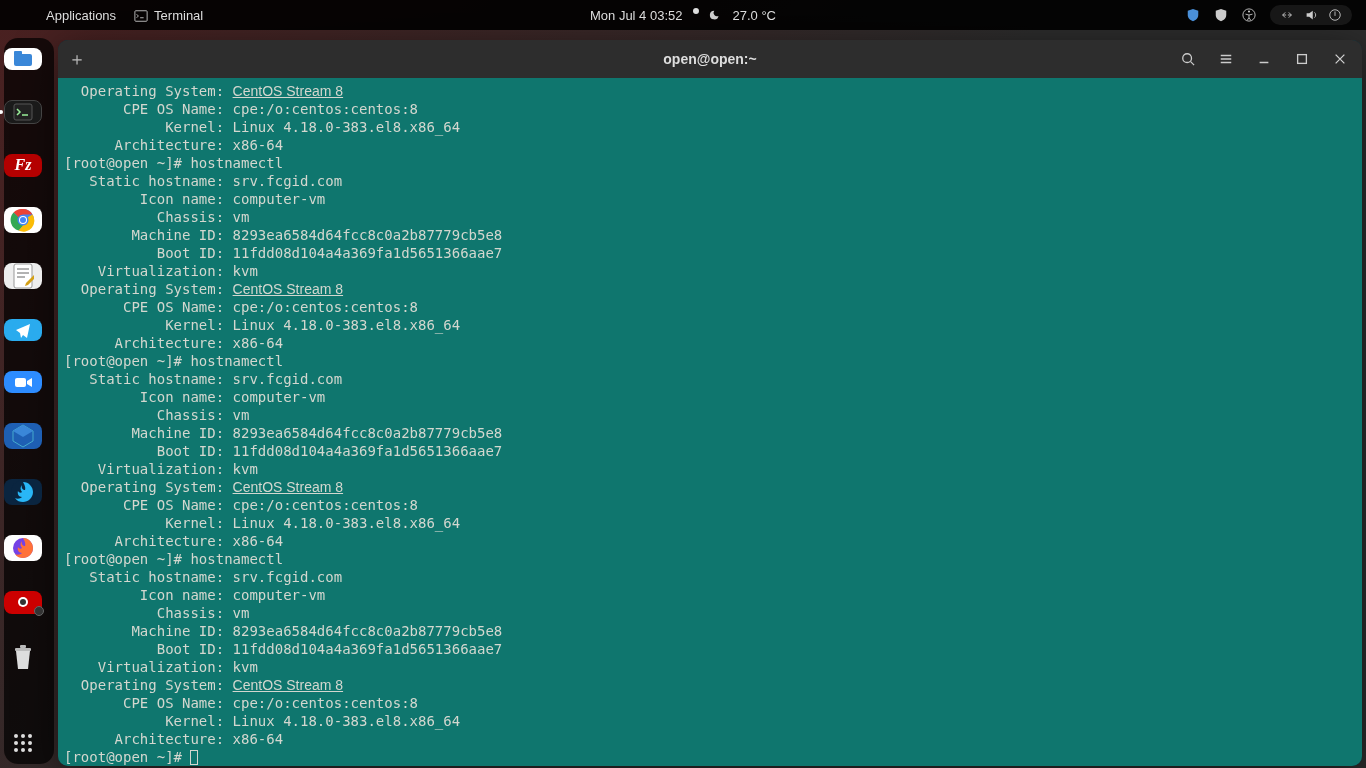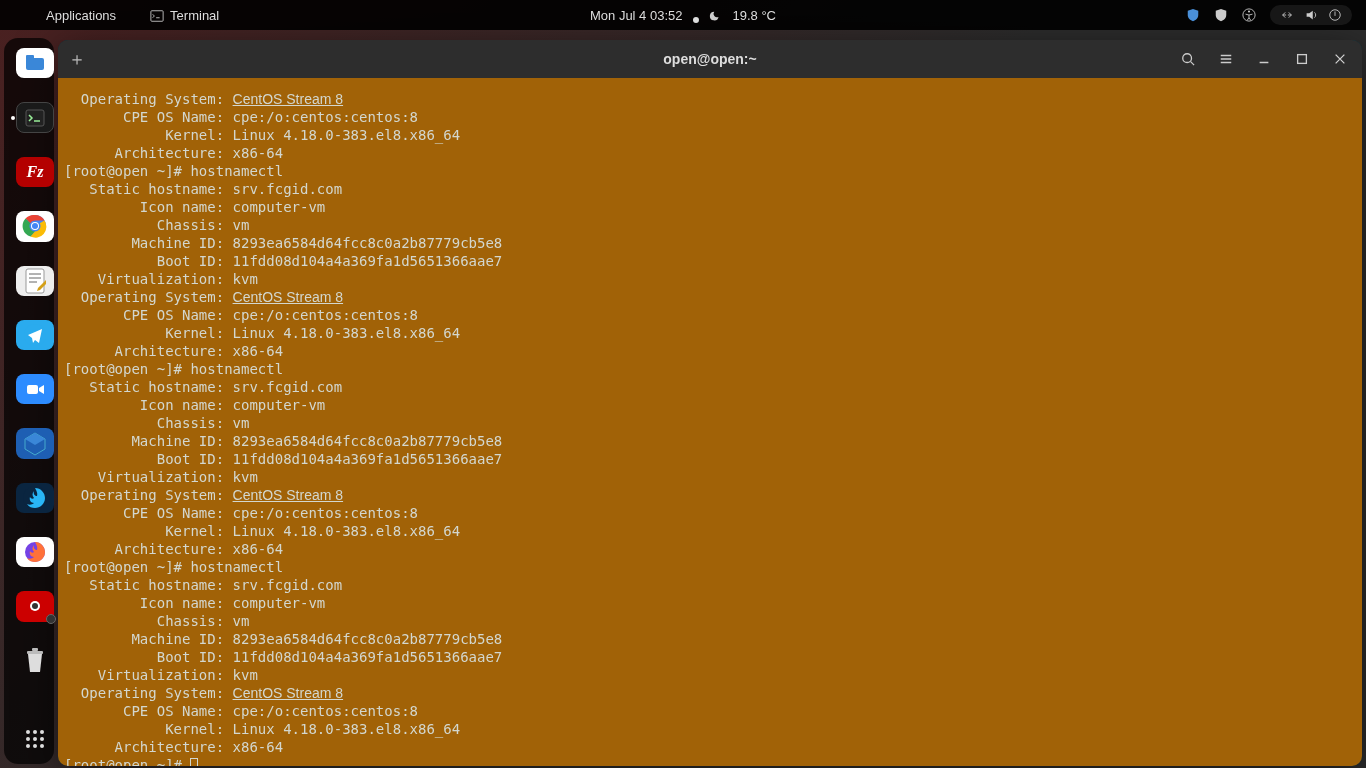--- a/index.html
+++ b/index.html
@@ -1,46 +1,46 @@
 <!DOCTYPE html>
 <html><head>
 <meta charset="utf-8">
 <style>
 *{margin:0;padding:0;box-sizing:border-box;font-family:sans-serif}
 html,body{width:1366px;height:768px;overflow:hidden;background:#2c2c2c}
 body{background:linear-gradient(135deg,#4a2020 0%,#2c2c2c 50%);position:relative}
 
 
 .topbar{position:absolute;top:0;left:0;right:0;height:30px;background:rgba(0,0,0,.9);color:#ddd;display:flex;align-items:center;font-size:13px;z-index:10}
-.topbar .left{display:flex;align-items:center;gap:34px;padding-left:46px}
+.topbar .left{display:flex;align-items:center;gap:18px;padding-left:46px}
 .topbar .app-label{cursor:pointer}
 .topbar .term-tab{display:flex;align-items:flex-end;gap:6px;cursor:pointer}
-.topbar .center{position:absolute;left:50%;transform:translateX(-50%);display:flex;align-items:flex-end;gap:10px}
+.topbar .center{position:absolute;left:50%;transform:translateX(-50%);display:flex;align-items:flex-start;gap:10px}
 .topbar .dot{width:6px;height:6px;border-radius:50%;background:#ddd;display:inline-block}
 .topbar .right{margin-left:auto;display:flex;align-items:center;gap:14px;padding-right:14px}
 .topbar svg{width:14px;height:14px;fill:#ccc}
 .topbar .tray-group{display:flex;align-items:center;gap:10px;background:rgba(255,255,255,.08);border-radius:14px;padding:3px 10px}
 
 
-.dock{position:absolute;left:4px;top:38px;bottom:4px;width:50px;background:rgba(0,0,0,.7);border-radius:14px;display:flex;flex-direction:column;align-items:flex-end;padding:10px 0;gap:24px;z-index:5}
+.dock{position:absolute;left:4px;top:38px;bottom:4px;width:50px;background:rgba(0,0,0,.7);border-radius:14px;display:flex;flex-direction:column;align-items:flex-start;padding:10px 0;gap:30px;z-index:5}
 .dock .icon{width:38px;height:38px;border-radius:8px;display:flex;align-items:center;justify-content:center;cursor:pointer;position:relative}
 .dock .icon.active::before{content:"";position:absolute;left:-6px;top:50%;transform:translateY(-50%);width:4px;height:4px;border-radius:50%;background:#fff}
 .dock .spacer{flex:1}
 .dock .grid-icon{width:38px;height:38px;display:flex;align-items:center;justify-content:center;cursor:pointer}
 
 
 .win{position:absolute;left:58px;top:40px;right:4px;bottom:2px;background:#003a47;border-radius:10px;overflow:hidden;display:flex;flex-direction:column;box-shadow:0 8px 40px rgba(0,0,0,.5)}
 .win-titlebar{height:38px;background:#2d2d2d;display:flex;align-items:center;position:relative;color:#ddd}
 .win-titlebar .plus{width:38px;height:38px;display:flex;align-items:center;justify-content:center;cursor:pointer;font-size:18px;color:#bbb}
 .win-titlebar .title{position:absolute;left:50%;transform:translateX(-50%);font-size:14px;font-weight:600}
 .win-titlebar .controls{margin-left:auto;display:flex;align-items:center;gap:6px;padding-right:6px}
 .win-titlebar .ctrl{width:32px;height:28px;display:flex;align-items:center;justify-content:center;cursor:pointer;border-radius:4px;color:#ccc}
 .win-titlebar .ctrl svg{width:14px;height:14px;stroke:#ccc;fill:none;stroke-width:1.5}
 
-.term{flex:1;background:#a16207;color:#d3d7cf;font-family:"DejaVu Sans Mono","Liberation Mono",monospace;font-size:14px;line-height:18px;padding:12px 6px;white-space:pre;overflow:hidden}
+.term{flex:1;background:#0f766e;color:#d3d7cf;font-family:"DejaVu Sans Mono","Liberation Mono",monospace;font-size:14px;line-height:18px;padding:4px 6px;white-space:pre;overflow:hidden}
 .term .u{text-decoration:underline}
 .term .cursor{display:inline-block;width:8px;height:15px;border:1px solid #d3d7cf;vertical-align:text-bottom}
 
 
 .ic-files{background:#fff}
 .ic-term{background:#1a1a1a;border:1px solid #444}
 .ic-fz{background:#b40000;color:#fff;font-weight:bold;font-size:16px}
 .ic-chrome{background:#fff}
 .ic-text{background:#eee}
 .ic-telegram{background:#2aabee}
@@ -64,21 +64,21 @@
         </svg>
       <span>Terminal</span>
     </span>
   </div>
   <div class="center">
     <span>Mon Jul 4  03:52</span>
     <span class="dot"></span>
     <svg viewBox="0 0 16 16">
         <path d="M6 3a5 5 0 1 0 4.9 6A4 4 0 0 1 6 3z" fill="#ccc"></path>
       </svg>
-    <span>19.8 °C</span>
+    <span>27.0 °C</span>
   </div>
   <div class="right">
     <svg viewBox="0 0 16 16">
         <path d="M8 1l6 2v5c0 4-3 6-6 7-3-1-6-3-6-7V3z" fill="#4a90d9"></path>
       </svg>
     <svg viewBox="0 0 16 16">
         <path d="M8 1l6 2v5c0 4-3 6-6 7-3-1-6-3-6-7V3z" fill="#ccc"></path>
       </svg>
     <svg viewBox="0 0 16 16">
         <circle cx="8" cy="8" r="7" fill="none" stroke="#ccc"></circle>

